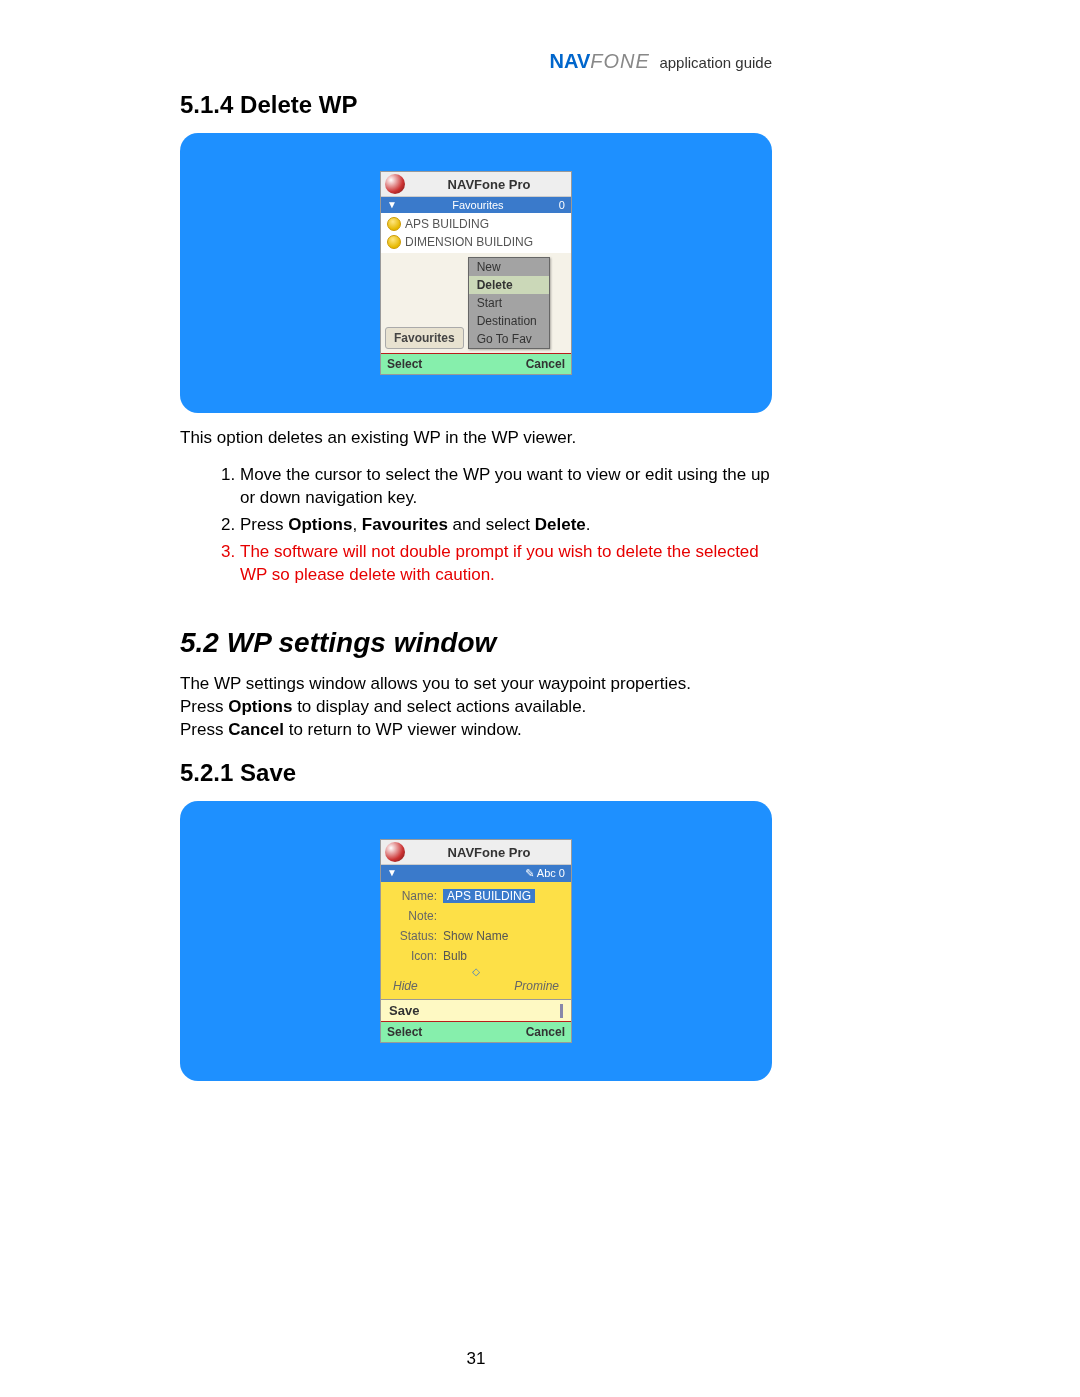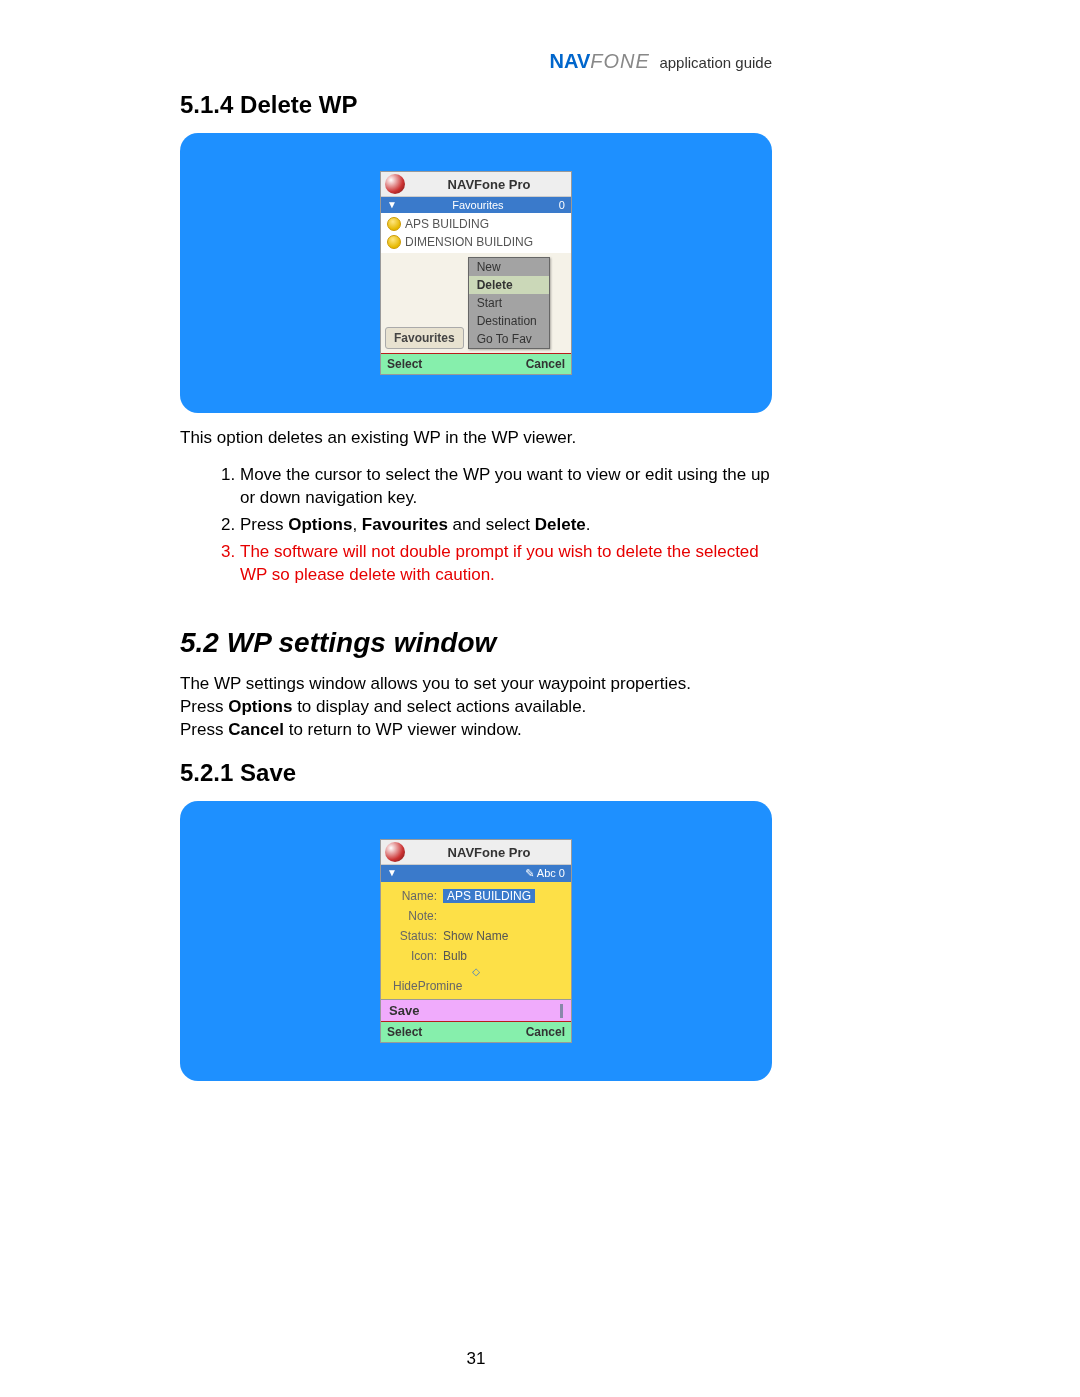--- a/index.html
+++ b/index.html
@@ -128,23 +128,23 @@
     font-weight:bold;
     font-size:12px;
     border-top:1px solid #b91c1c;
   }
   
   .form-row { display:flex; padding:3px 6px; align-items:center; font-size:12px; color:#666;}
   .form-row .lbl { width:50px; text-align:right; padding-right:6px;}
   .form-row .val { color:#555;}
   .form-row .val.hl { background:#3a7acb; color:#fff; padding:0 4px;}
   .divider { text-align:center; color:#3a7acb; font-size:10px;}
-  .hp-row { display:flex; justify-content:flex-start; padding:2px 12px; font-size:12px; color:#666;}
+  .hp-row { display:flex; justify-content:space-between; padding:2px 12px; font-size:12px; color:#666;font-style:italic;}
   .save-row {
-    background:#f0abfc;
+    background:#fef9c3;
     font-weight:bold;
     padding:3px 8px;
     font-size:13px;
     display:flex;
     justify-content:space-between;
     align-items:center;
     border-top:1px solid #999;
   }
   .save-row .scroll { width:3px; height:14px; background:#88a; }
   p.body { font-size:17px; line-height:1.35; margin:14px 0;}

